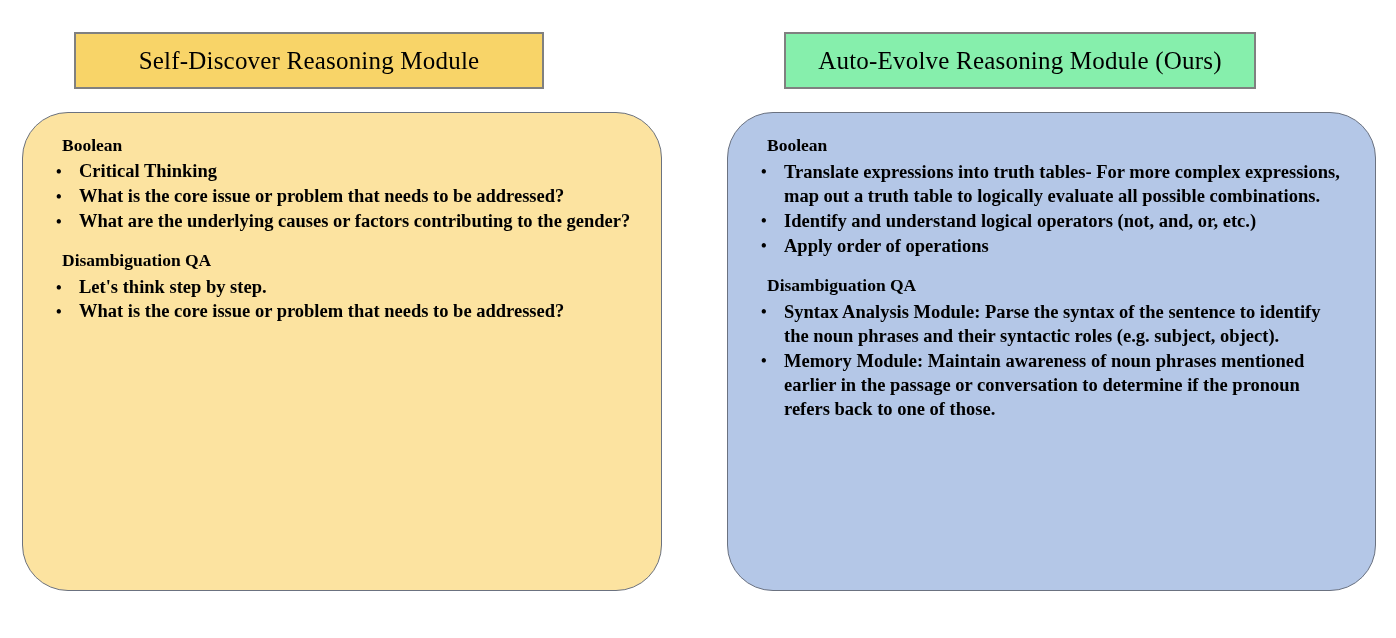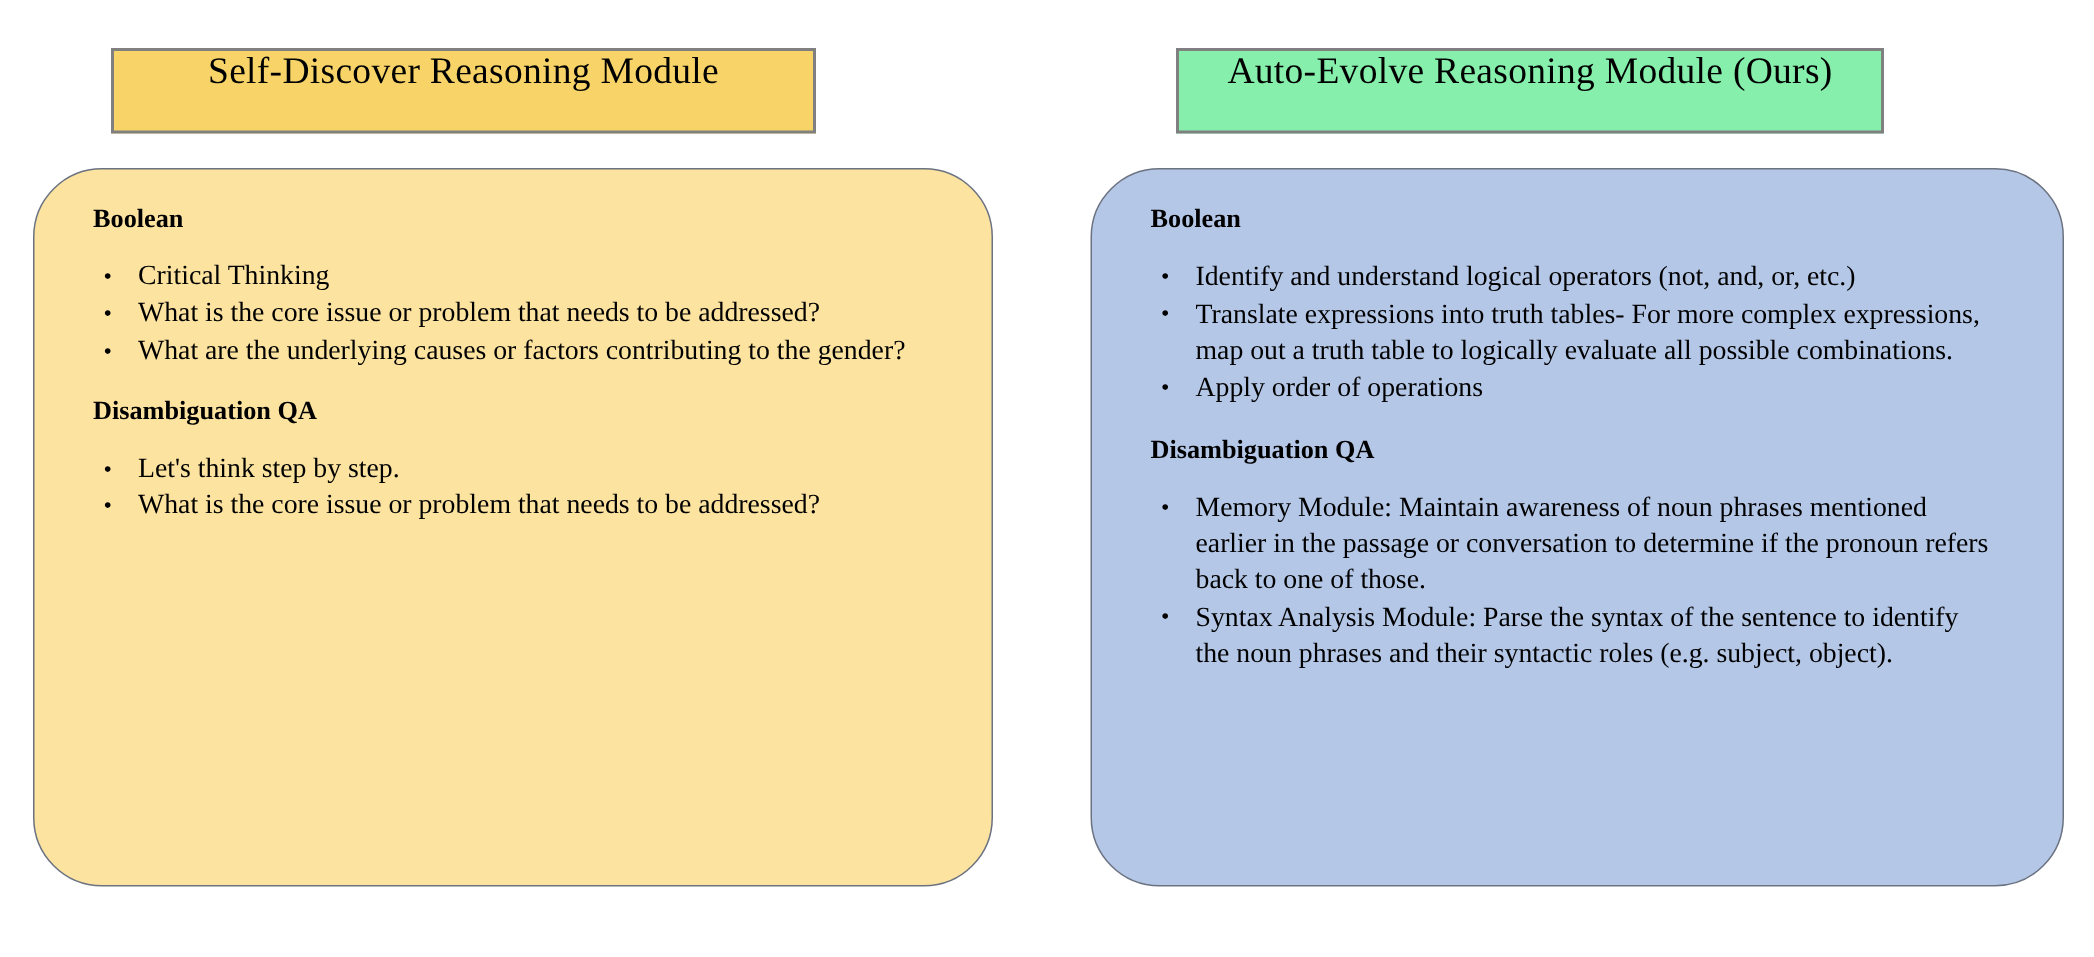--- a/index.html
+++ b/index.html
@@ -19,21 +19,21 @@
   .panel {
     position: absolute;
   }
 
   
   .header-box {
     position: absolute;
     box-sizing: border-box;
     border: 2px solid #808080;
     display: flex;
-    align-items: flex-start;
+    align-items: center;
     justify-content: center;
     text-align: center;
     font-size: 25px;
     line-height: 1.1;
     letter-spacing: 0.2px;
   }
   .header-box.left {
     left: 74px;
     top: 32px;
     width: 470px;
@@ -77,22 +77,23 @@
     margin-top: 17px;
   }
   .section-title {
     font-weight: bold;
     font-size: 17.5px;
     line-height: 1.22;
     margin: 0 0 1px 17px;
   }
   ul.bullets {
     list-style: none;
-    margin: 17px;
+    margin: 4px;
     padding: 0;
+    font-weight: bold;
   }
   ul.bullets > li {
     position: relative;
     padding-left: 30px;
     font-size: 18.5px;
     line-height: 1.28;
     margin-bottom: 1px;
   }
   ul.bullets > li::before {
     content: "\2022";
@@ -146,28 +147,28 @@
 
   <div class="header-box right">
     <span>Auto-Evolve Reasoning Module (Ours)</span>
   </div>
 
   <div class="body-card right">
 
     <div class="section">
       <div class="section-title">Boolean</div>
       <ul class="bullets">
+        <li>Translate expressions into truth tables- For more complex expressions, map out a truth table to logically evaluate all possible combinations.</li>
         <li>Identify and understand logical operators (not, and, or, etc.)</li>
-        <li>Translate expressions into truth tables- For more complex expressions, map out a truth table to logically evaluate all possible combinations.</li>
         <li>Apply order of operations</li>
       </ul>
     </div>
 
     <div class="section">
       <div class="section-title">Disambiguation QA</div>
       <ul class="bullets">
+        <li>Syntax Analysis Module: Parse the syntax of the sentence to identify the noun phrases and their syntactic roles (e.g. subject, object).</li>
         <li>Memory Module: Maintain awareness of noun phrases mentioned earlier in the passage or conversation to determine if the pronoun refers back to one of those.</li>
-        <li>Syntax Analysis Module: Parse the syntax of the sentence to identify the noun phrases and their syntactic roles (e.g. subject, object).</li>
       </ul>
     </div>
 
   </div>
 </div>
 
 </body></html>

